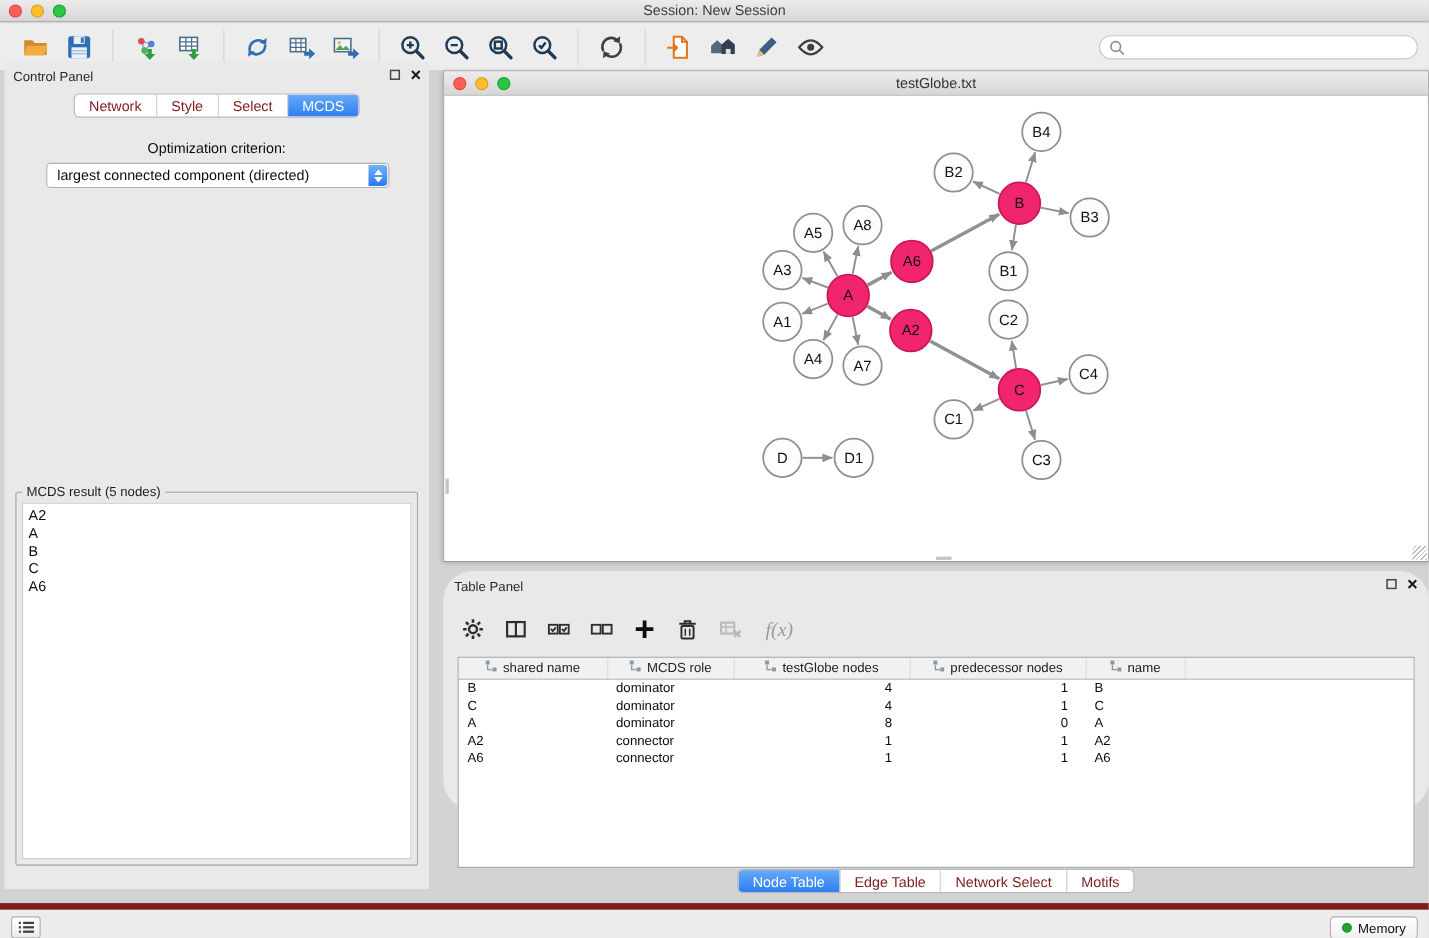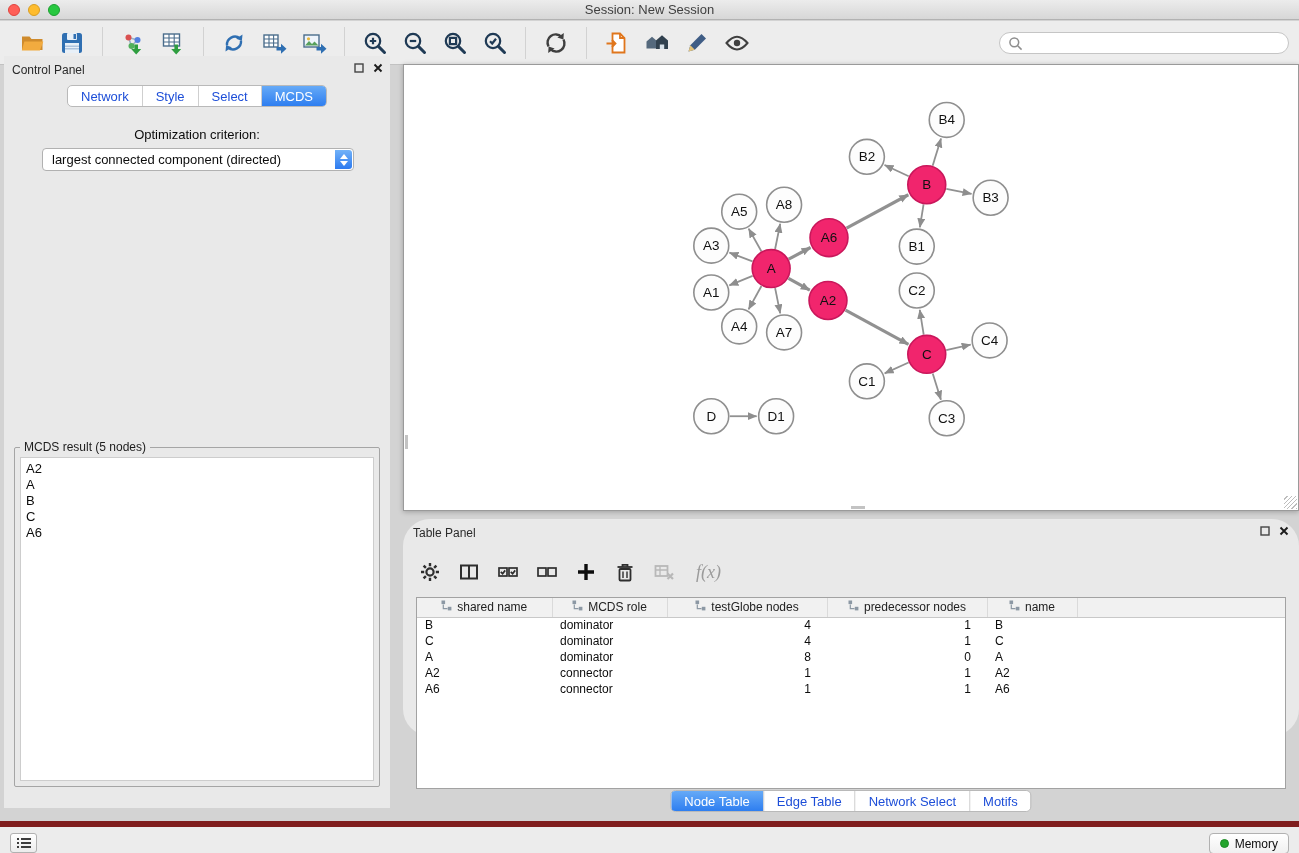--- a/index.html
+++ b/index.html
@@ -32,21 +32,21 @@
   .panel-title { font-size:12px; color:#2a2a2a; }
   .panel-header-icons { position:absolute; display:flex; gap:9px; align-items:center; }
 
   
   .control-panel { position:absolute; left:4px; top:56px; width:386px; height:752px; background:#e9e9e9; }
   .cp-header { position:relative; height:26px; }
   .cp-header .panel-title { position:absolute; left:8px; top:7px; }
   .cp-header .panel-header-icons { right:7px; top:7px; }
 
   .segmented { display:inline-flex; background:#fff; border:1px solid #b9b9b9; border-radius:5px; overflow:hidden; height:22px; }
-  .seg { padding:0 13px; font-size:13px; line-height:22px; color:#1d4ed8; border-right:1px solid #cfcfcf; white-space:nowrap; cursor:default; }
+  .seg { padding:0 13px; font-size:13px; line-height:22px; color:#7f1d1d; border-right:1px solid #cfcfcf; white-space:nowrap; cursor:default; }
   .seg:last-child { border-right:none; }
   .seg.active { background:linear-gradient(#66aaf7,#2e7ef0); color:#fff; }
 
   .cp-tabs { position:absolute; left:50%; transform:translateX(-50%); top:29px; }
   .opt-label { position:absolute; top:71px; width:100%; text-align:center; font-size:13px; color:#0c0c0c; }
   .dropdown { position:absolute; left:38px; top:92px; width:312px; height:23px; background:#fff;
     border:1px solid #b1b1b1; border-radius:4px; }
   .dd-text { font-size:13px; line-height:21px; padding-left:9px; color:#0c0c0c; white-space:nowrap; overflow:hidden; }
   .dd-stepper { position:absolute; right:1px; top:1px; bottom:1px; width:17px;
     background:linear-gradient(#72b2f8,#2c7af0); border-radius:0 3px 3px 0;
@@ -303,20 +303,28 @@
           <div class="result-item">A2</div>
           <div class="result-item">A</div>
           <div class="result-item">B</div>
           <div class="result-item">C</div>
           <div class="result-item">A6</div>
         </div>
     </div>
   </div>
 
   <div class="network-window">
+    <div class="nw-titlebar">
+      <div class="nw-traffic">
+        <span class="tl red"></span>
+        <span class="tl yellow"></span>
+        <span class="tl green"></span>
+      </div>
+      <div class="nw-title">testGlobe.txt</div>
+    </div>
     <div class="nw-content">
       <svg id="network-svg" viewBox="0 0 894 423" preserveAspectRatio="xMinYMin meet">
         <defs>
           <marker id="arrowhead" markerWidth="11" markerHeight="9" refX="9" refY="4" orient="auto" markerUnits="userSpaceOnUse">
             <path d="M0 0 L9.5 4 L0 8 z" fill="#8e8e8e"></path>
           </marker>
         </defs>
         <g id="edge-layer">
             <line x1="358.2" y1="163.6" x2="345.5" y2="141.0" stroke="#919191" stroke-width="1.8" marker-end="url(#arrowhead)"></line>
             <line x1="372.0" y1="161.4" x2="377.1" y2="136.1" stroke="#919191" stroke-width="1.8" marker-end="url(#arrowhead)"></line>

